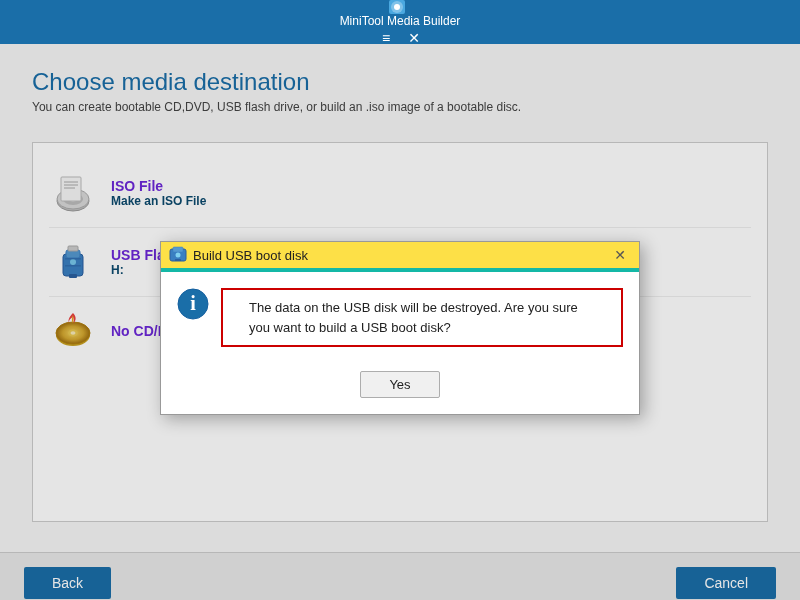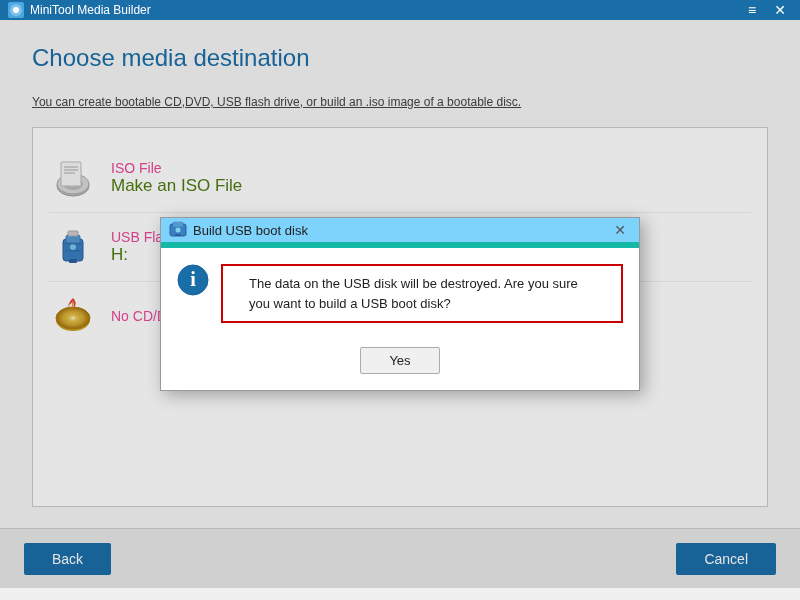--- a/index.html
+++ b/index.html
@@ -7,26 +7,27 @@
       width: 800px;
       height: 600px;
       font-family: 'Segoe UI', Arial, sans-serif;
       background: #f0f0f0;
       overflow: hidden;
     }
 
     
     .title-bar {
       background: #1a6ea8;
-      height: 20px;
+      height: 44px;
       display: flex;
       align-items: center;
       padding: 0 8px;
       color: white;
       font-size: 12px;
+      flex-direction: column;
     }
     .title-bar-icon {
       width: 16px;
       height: 16px;
       margin-right: 6px;
       background: #4aa8e0;
       border-radius: 2px;
       display: flex;
       align-items: center;
       justify-content: center;
@@ -57,28 +58,27 @@
     .main-content {
       padding: 24px 32px;
       background: #f5f5f5;
       height: calc(600px - 32px - 60px);
     }
 
     .page-title {
       color: #1a6ea8;
       font-size: 24px;
       font-weight: 400;
-      margin-bottom: 23px;
+      margin-bottom: 4px;
     }
 
     .page-subtitle {
       font-size: 12px;
       color: #444;
-      margin-bottom: 18px;
-      text-decoration: underline;
+      margin-bottom: 28px;
     }
 
     
     .content-box {
       background: white;
       border: 1px solid #ccc;
       padding: 16px;
       min-height: 380px;
       position: relative;
     }
@@ -96,26 +96,27 @@
       height: 48px;
       margin-right: 14px;
       flex-shrink: 0;
       display: flex;
       align-items: center;
       justify-content: center;
     }
 
     .media-text-title {
       font-size: 14px;
-      font-weight: 400;
-      color: #ec4899;
+      font-weight: 700;
+      color: #6d28d9;
     }
     .media-text-sub {
-      font-size: 17px;
-      color: #4d7c0f;
+      font-size: 12px;
+      color: #0c4a6e;
+      font-weight: bold;
     }
 
     
     .bottom-bar {
       position: absolute;
       bottom: 0;
       left: 0;
       right: 0;
       height: 60px;
       background: #e8e8e8;
@@ -150,22 +151,22 @@
 
     .dialog {
       background: white;
       border: 1px solid #999;
       box-shadow: 4px 4px 16px rgba(0,0,0,0.3);
       width: 480px;
       font-size: 13px;
     }
 
     .dialog-titlebar {
-      background: #7dd3fc;
-      border-bottom: 6px solid #14b8a6;
+      background: #fde047;
+      border-bottom: 4px solid #14b8a6;
       height: 30px;
       display: flex;
       align-items: center;
       padding: 0 8px;
       font-size: 13px;
     }
     .dialog-title-icon {
       width: 18px;
       height: 18px;
       margin-right: 6px;

